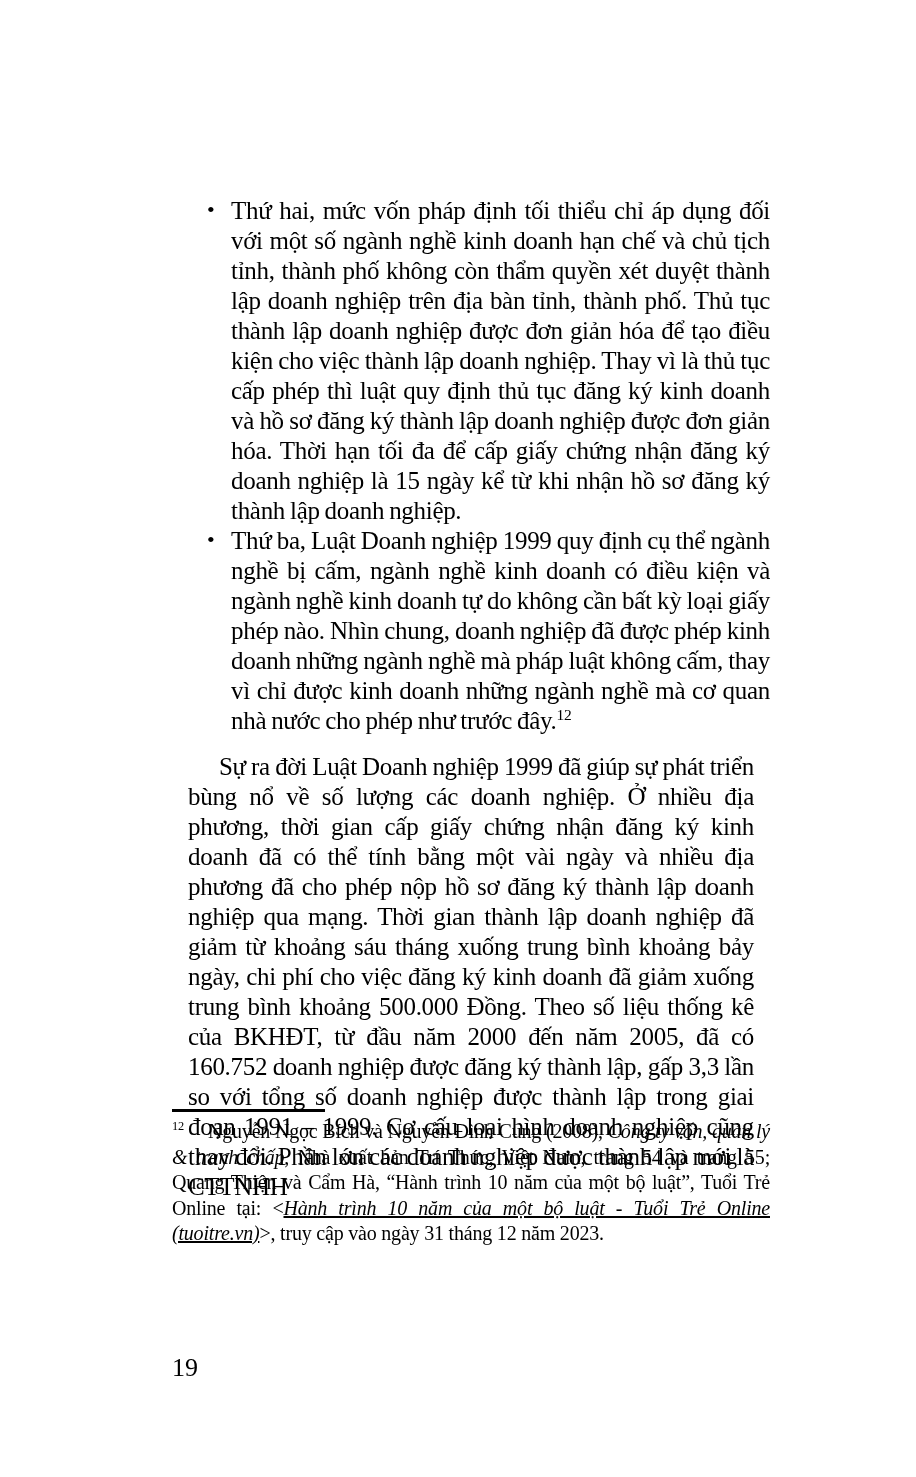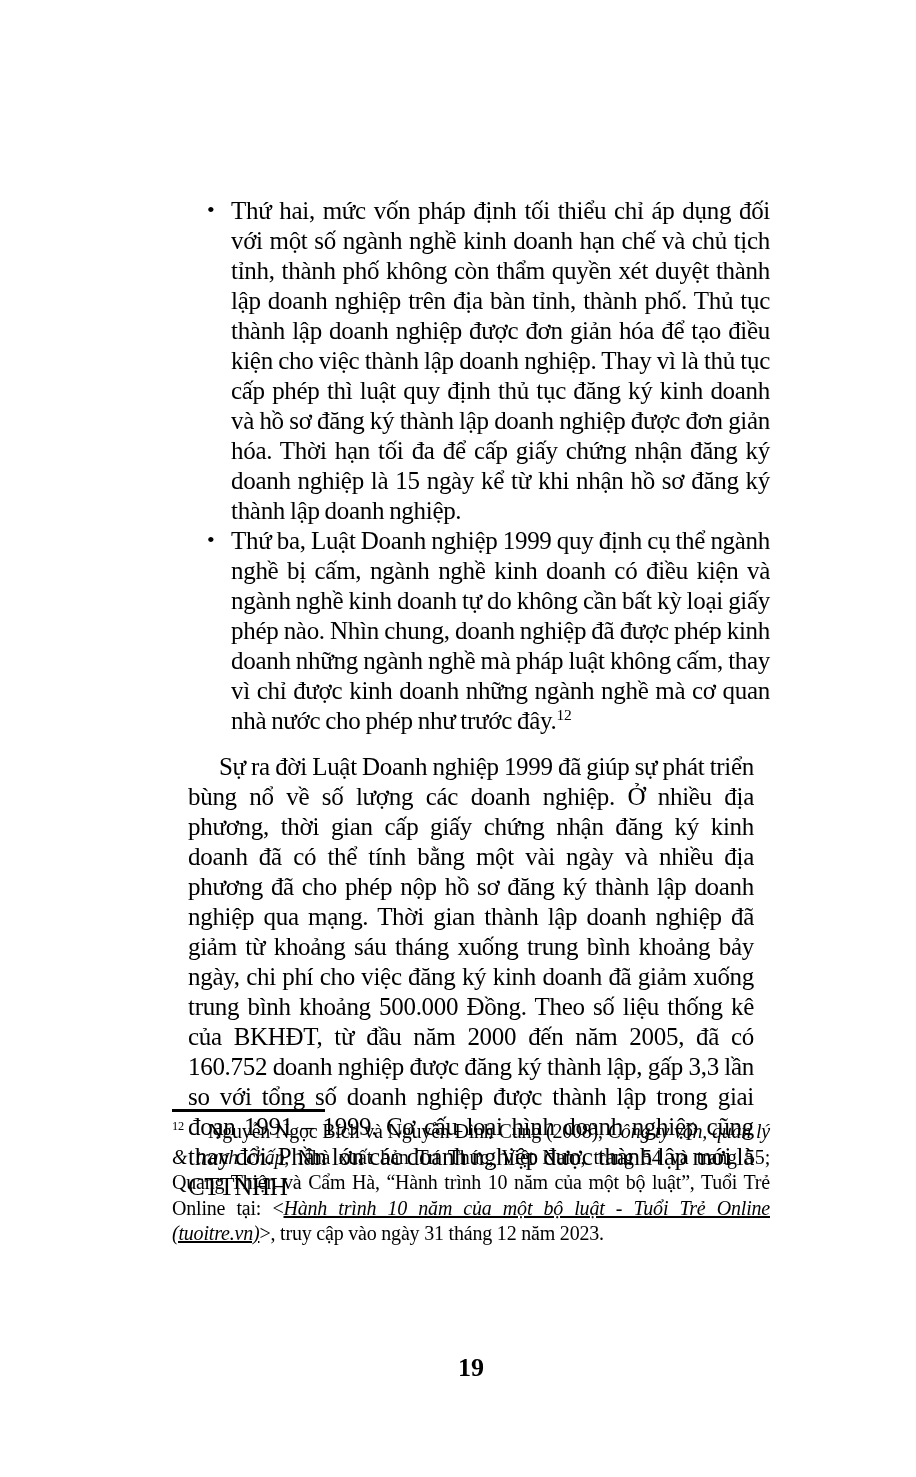--- a/index.html
+++ b/index.html
@@ -81,24 +81,23 @@
   .fn-link {
     font-style: italic;
     text-decoration: underline;
     color: #000000;
   }
   .page-number {
     position: absolute;
     left: 172px;
     top: 1352px;
     width: 598px;
-    text-align: center;
+    text-align: left;
     font-size: 26px;
     line-height: 32px;
-    font-weight: bold;
   }
 </style>
 </head>
 <body>
 
 <div class="page">
 
   <div class="content">
     <ul class="bullet-list">
       <li>

